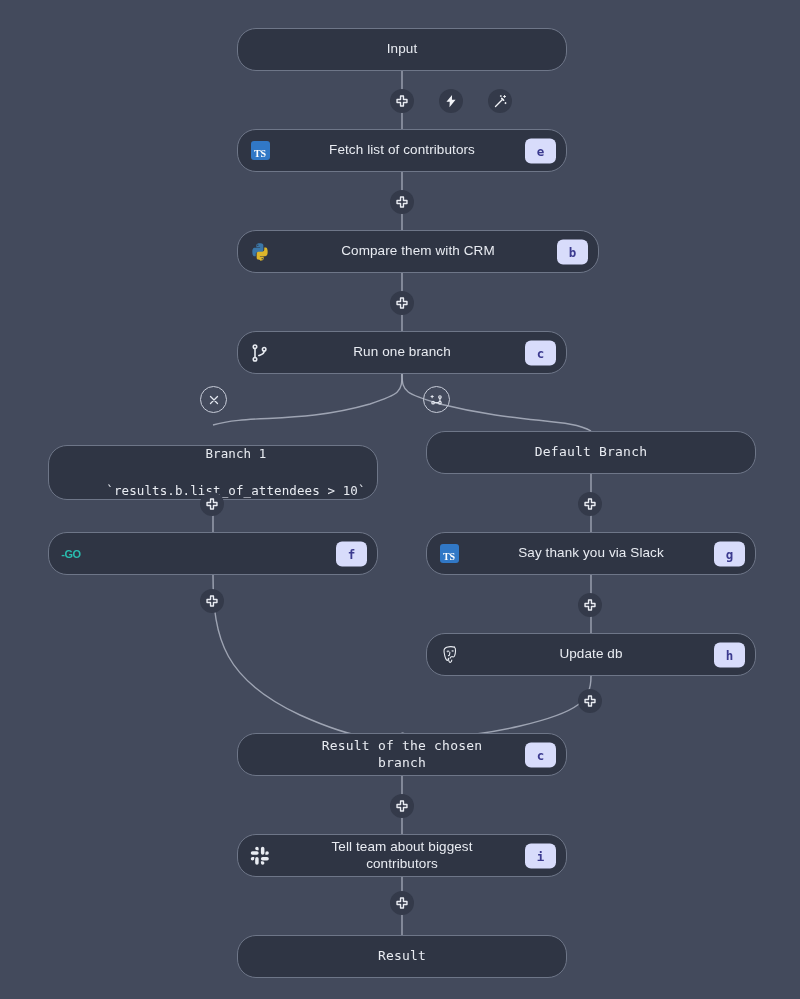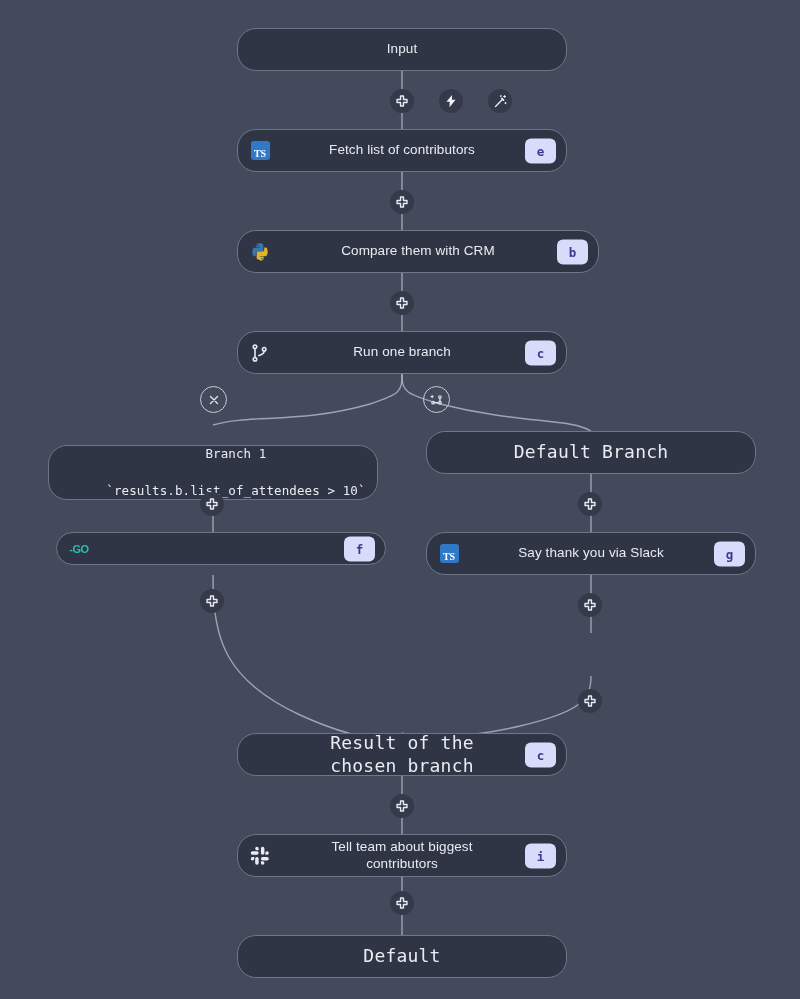--- a/index.html
+++ b/index.html
@@ -70,21 +70,21 @@
     flex: 1;
     text-align: center;
     font-size: 13.5px;
     line-height: 1.25;
     letter-spacing: 0.1px;
     padding: 0 70px;
     color: #e9ecf2;
   }
   .node-label.mono {
     font-family: "DejaVu Sans Mono", "Liberation Mono", monospace;
-    font-size: 18px;
+    font-size: 13px;
     letter-spacing: 0.2px;
   }
   .node-label.mono-2 {
     font-family: "DejaVu Sans Mono", "Liberation Mono", monospace;
     font-size: 12.5px;
     line-height: 1.45;
     white-space: pre;
     letter-spacing: 0.1px;
   }
   .node-label.noicon {
@@ -213,56 +213,72 @@
     <span class="node-label mono-2 noicon">
       <span>Branch 1</span><br>
       <span>`results.b.list_of_attendees &gt; 10`</span>
     </span>
   </div>
 
   <div class="node plain" style="left:426px; top:431px; width:330px; height:43px;">
     <span class="node-label mono noicon">Default Branch</span>
   </div>
 
-  <div class="node" style="left:56px; top:532px; width:330px; height:33px;">
+  <div class="node" style="left:48px; top:532px; width:330px; height:43px;">
     <span class="node-icon">
       <span class="go-logo">-GO</span>
     </span>
     <span class="badge">f</span>
   </div>
 
   <div class="node" style="left:426px; top:532px; width:330px; height:43px;">
     <span class="node-icon">
       <span class="ts-box">TS</span>
     </span>
     <span class="node-label">Say thank you via Slack</span>
     <span class="badge">g</span>
   </div>
 
+  <div class="node" style="left:426px; top:633px; width:330px; height:43px;">
+    <span class="node-icon">
+      <svg width="21" height="21" viewBox="0 0 24 24" fill="none" stroke="#e9ecf2" stroke-width="1.25" stroke-linecap="round" stroke-linejoin="round">
+        <path d="M17.6 3.6c-2.1-.6-4.6-.7-6.8-.3-2.6.4-4.6 1.6-5 3.5-.4 2 .3 4.9.9 7 .5 1.9 1.2 3.6 1.9 4.4.5.6 1.1.7 1.5.3.4-.4.6-1.3.7-2.3"></path>
+        <path d="M12.6 16.2c.4-.9.9-1.6 1.6-1.7.9-.2 1.5.3 2.1.3.7 0 1.2-.5 1.6-1.5.5-1.2.9-3.3 1-5.2.1-2.2-.3-3.9-1.3-4.5"></path>
+        <path d="M10.9 17.3c.2 1.4.3 2.6.9 3.2.5.5 1.3.5 1.9 0 .5-.4.8-1.2.9-2.2"></path>
+        <path d="M9.3 8.3c.6-.2 1.4-.2 2 0"></path>
+        <path d="M14.8 7.9c.5-.2 1.1-.2 1.5 0"></path>
+        <circle cx="10.1" cy="9.2" r="0.45" fill="#e9ecf2" stroke="none"></circle>
+        <circle cx="15.4" cy="8.8" r="0.4" fill="#e9ecf2" stroke="none"></circle>
+        <path d="M12.4 9.5c-.1 1.6-.3 2.8-.6 3.4-.2.4-.6.5-1 .4"></path>
+      </svg>
+    </span>
+    <span class="node-label">Update db</span>
+    <span class="badge">h</span>
+  </div>
 
   <div class="node" style="left:237px; top:733px; width:330px; height:43px;">
     <span class="node-label mono">Result of the chosen branch</span>
     <span class="badge">c</span>
   </div>
 
   <div class="node" style="left:237px; top:834px; width:330px; height:43px;">
     <span class="node-icon">
       <svg width="20" height="20" viewBox="0 0 24 24" fill="#e9ecf2">
         <path d="M5.1 15.2a2.1 2.1 0 1 1-2.1-2.1h2.1v2.1zM6.2 15.2a2.1 2.1 0 0 1 4.2 0v5.3a2.1 2.1 0 0 1-4.2 0v-5.3z"></path>
         <path d="M8.3 5.1a2.1 2.1 0 1 1 2.1-2.1v2.1H8.3zM8.3 6.2a2.1 2.1 0 0 1 0 4.2H3a2.1 2.1 0 0 1 0-4.2h5.3z"></path>
         <path d="M18.4 8.3a2.1 2.1 0 1 1 2.1 2.1h-2.1V8.3zM17.3 8.3a2.1 2.1 0 0 1-4.2 0V3a2.1 2.1 0 0 1 4.2 0v5.3z"></path>
         <path d="M15.2 18.4a2.1 2.1 0 1 1-2.1 2.1v-2.1h2.1zM15.2 17.3a2.1 2.1 0 0 1 0-4.2h5.3a2.1 2.1 0 0 1 0 4.2h-5.3z"></path>
       </svg>
     </span>
     <span class="node-label">Tell team about biggest contributors</span>
     <span class="badge">i</span>
   </div>
 
   <div class="node plain" style="left:237px; top:935px; width:330px; height:43px;">
-    <span class="node-label mono noicon">Default</span>
+    <span class="node-label mono noicon">Result</span>
   </div>
 
   <div class="handle" style="left:390px; top:89px;">
     <svg width="14" height="14" viewBox="0 0 24 24" fill="none" stroke="#e9ecf2" stroke-width="2.4" stroke-linecap="round" stroke-linejoin="round">
       <path d="M9.5 3.5h5v6h6v5h-6v6h-5v-6h-6v-5h6z"></path>
     </svg>
   </div>
   <div class="handle" style="left:439px; top:89px;">
     <svg width="14" height="14" viewBox="0 0 24 24" fill="#f2f4f8">
       <path d="M13.8 1.5 4.2 13.4h5.6L9.4 22.5 19.8 10h-6.2z"></path>

